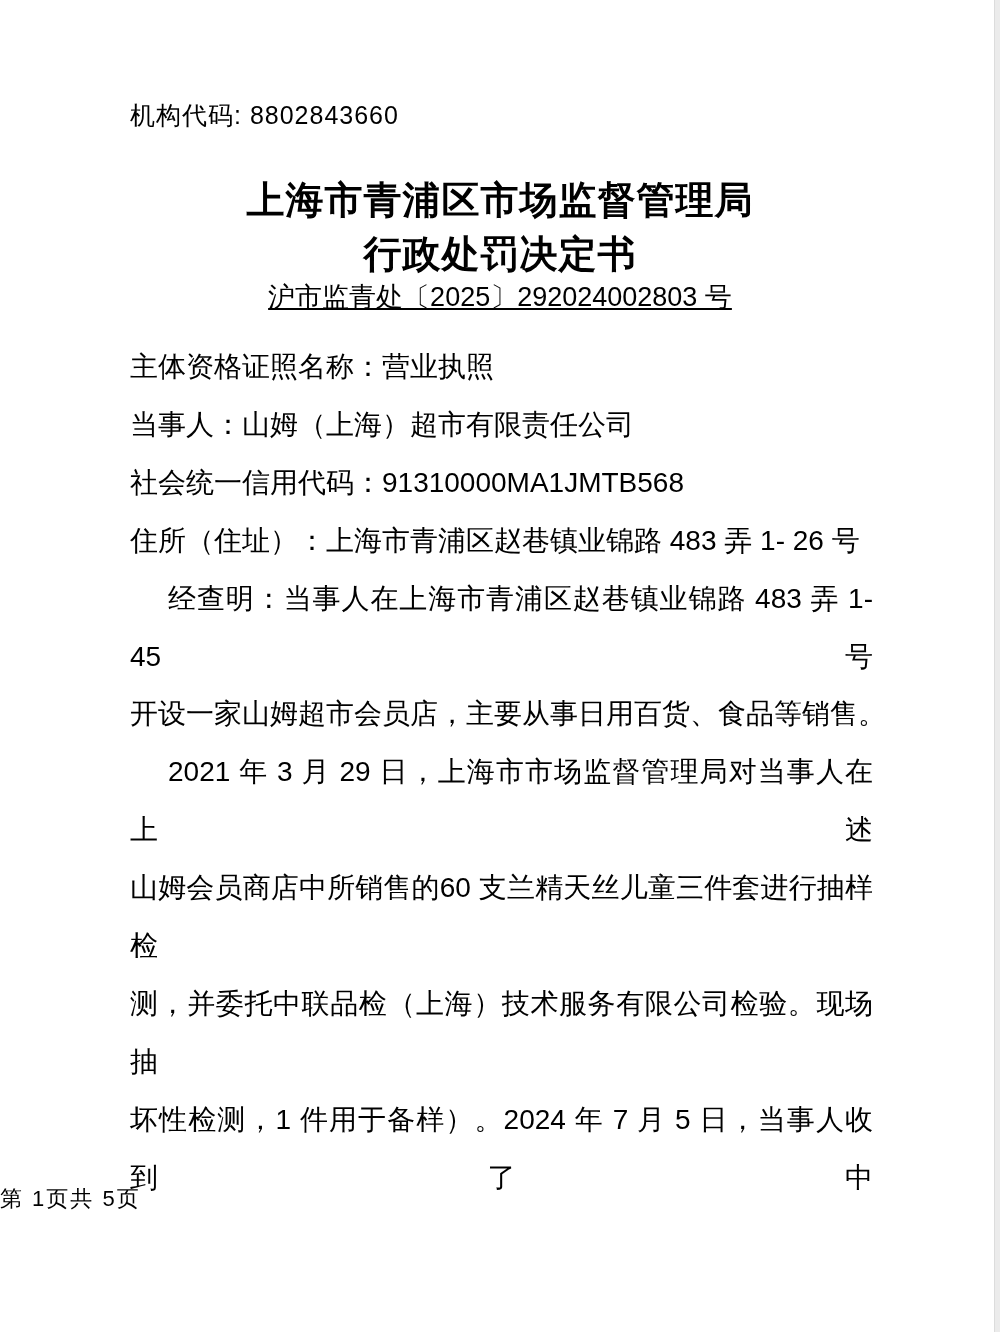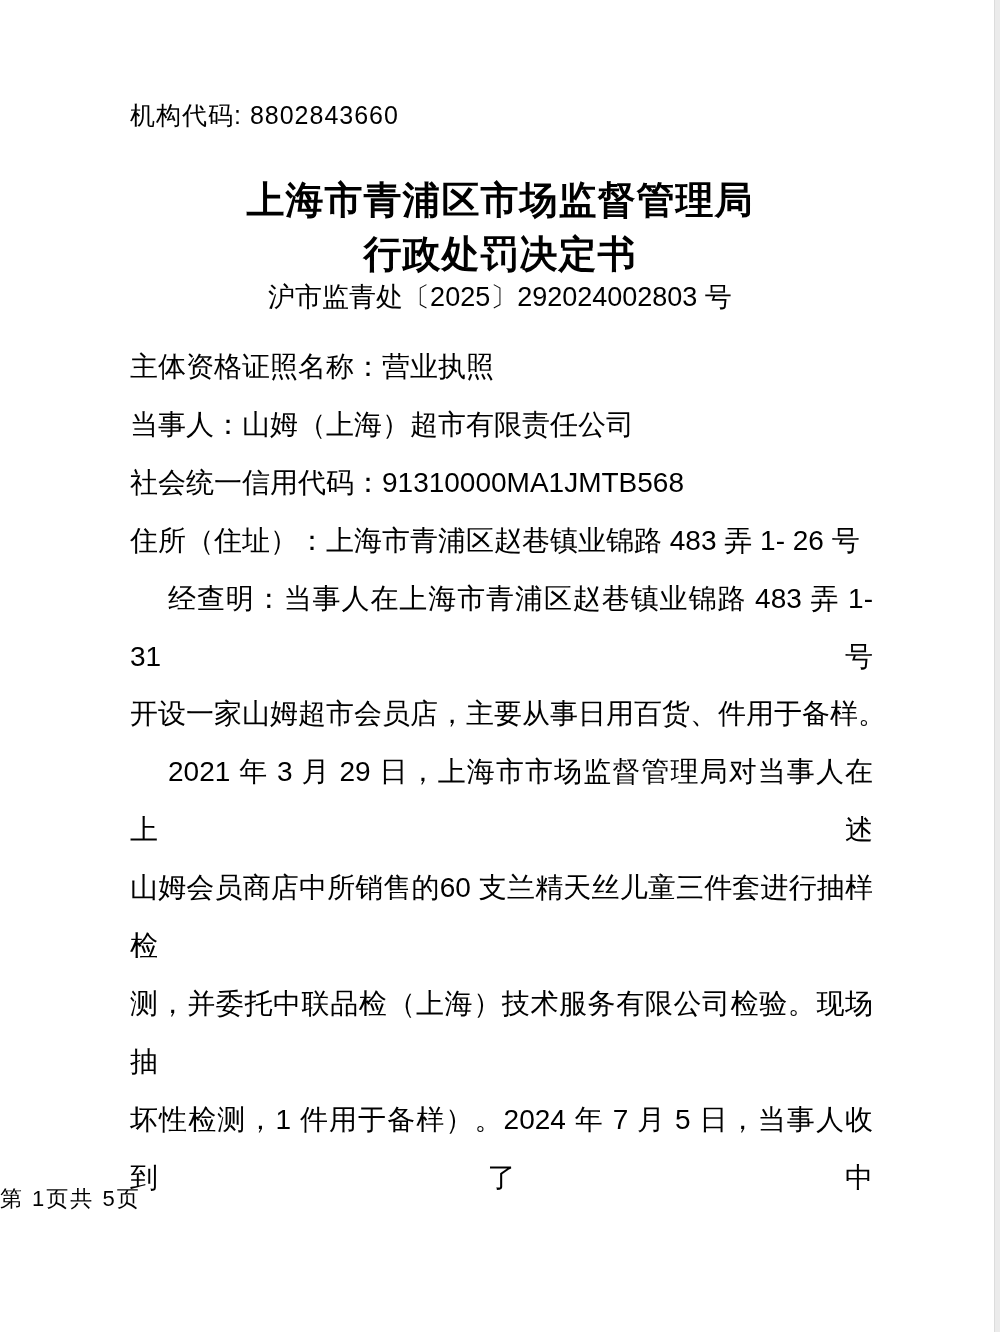--- a/index.html
+++ b/index.html
@@ -34,20 +34,21 @@
     margin-top: 17px;
   }
   .doc-number {
     position: absolute;
     left: 0;
     top: 279px;
     width: 1000px;
     text-align: center;
     font-size: 27px;
     white-space: nowrap;
+    text-decoration: underline;
   }
   .body-lines {
     position: absolute;
     left: 130px;
     top: 338px;
     width: 743px;
     font-size: 28px;
     line-height: 57.9px;
   }
   .line { white-space: nowrap; }
@@ -87,22 +88,22 @@
     <div>行政处罚决定书</div>
   </div>
 
   <div class="doc-number">沪市监青处〔2025〕292024002803 号</div>
 
   <div class="body-lines">
       <div class="line">主体资格证照名称：营业执照</div>
       <div class="line">当事人：山姆（上海）超市有限责任公司</div>
       <div class="line">社会统一信用代码：91310000MA1JMTB568</div>
       <div class="line">住所（住址）：上海市青浦区赵巷镇业锦路 483 弄 1- 26 号</div>
-      <div class="line justify indent">经查明：当事人在上海市青浦区赵巷镇业锦路 483 弄 1-31 号</div>
-      <div class="line">开设一家山姆超市会员店，主要从事日用百货、件用于备样。</div>
+      <div class="line justify indent">经查明：当事人在上海市青浦区赵巷镇业锦路 483 弄 1-45 号</div>
+      <div class="line">开设一家山姆超市会员店，主要从事日用百货、食品等销售。</div>
       <div class="line justify indent">2021 年 3 月 29 日，上海市市场监督管理局对当事人在上述</div>
       <div class="line justify">山姆会员商店中所销售的60 支兰精天丝儿童三件套进行抽样检</div>
       <div class="line justify">测，并委托中联品检（上海）技术服务有限公司检验。现场抽</div>
       <div class="line justify">坏性检测，1 件用于备样）。2024 年 7 月 5 日，当事人收到了中</div>
     </div>
 
   <div class="page-footer">第 1页共 5页</div>
 
   <div class="page-edge"></div>
 

